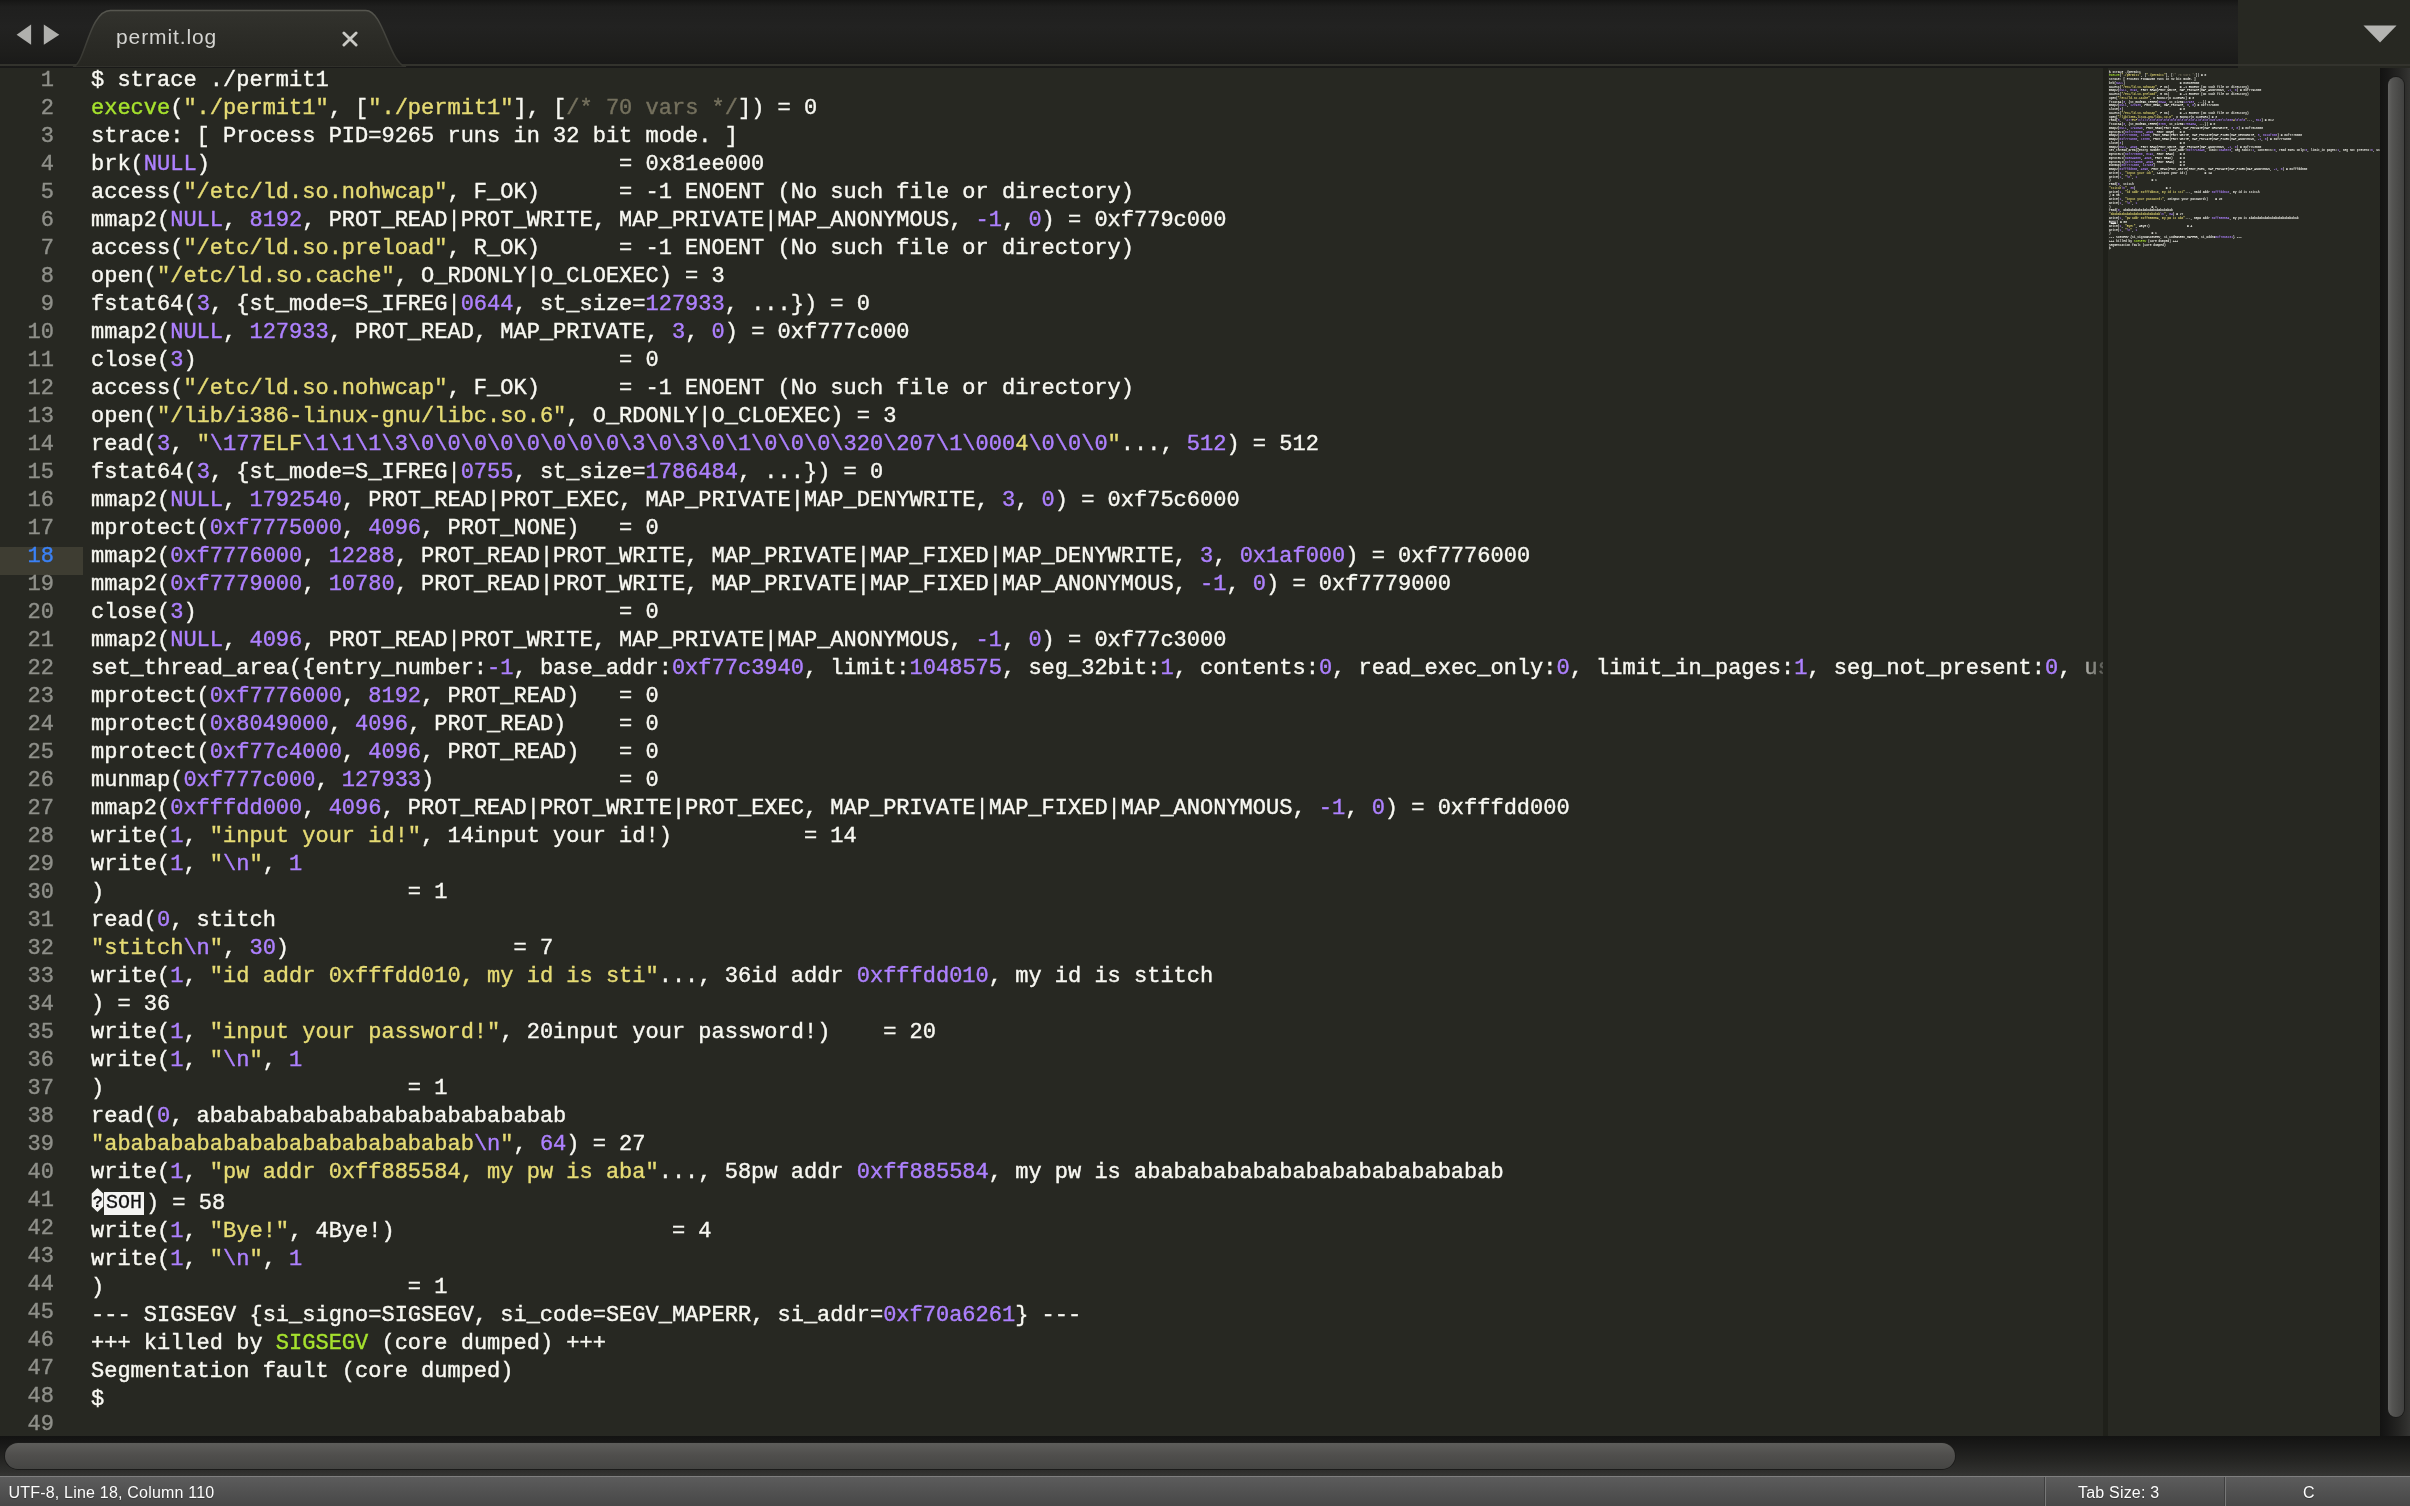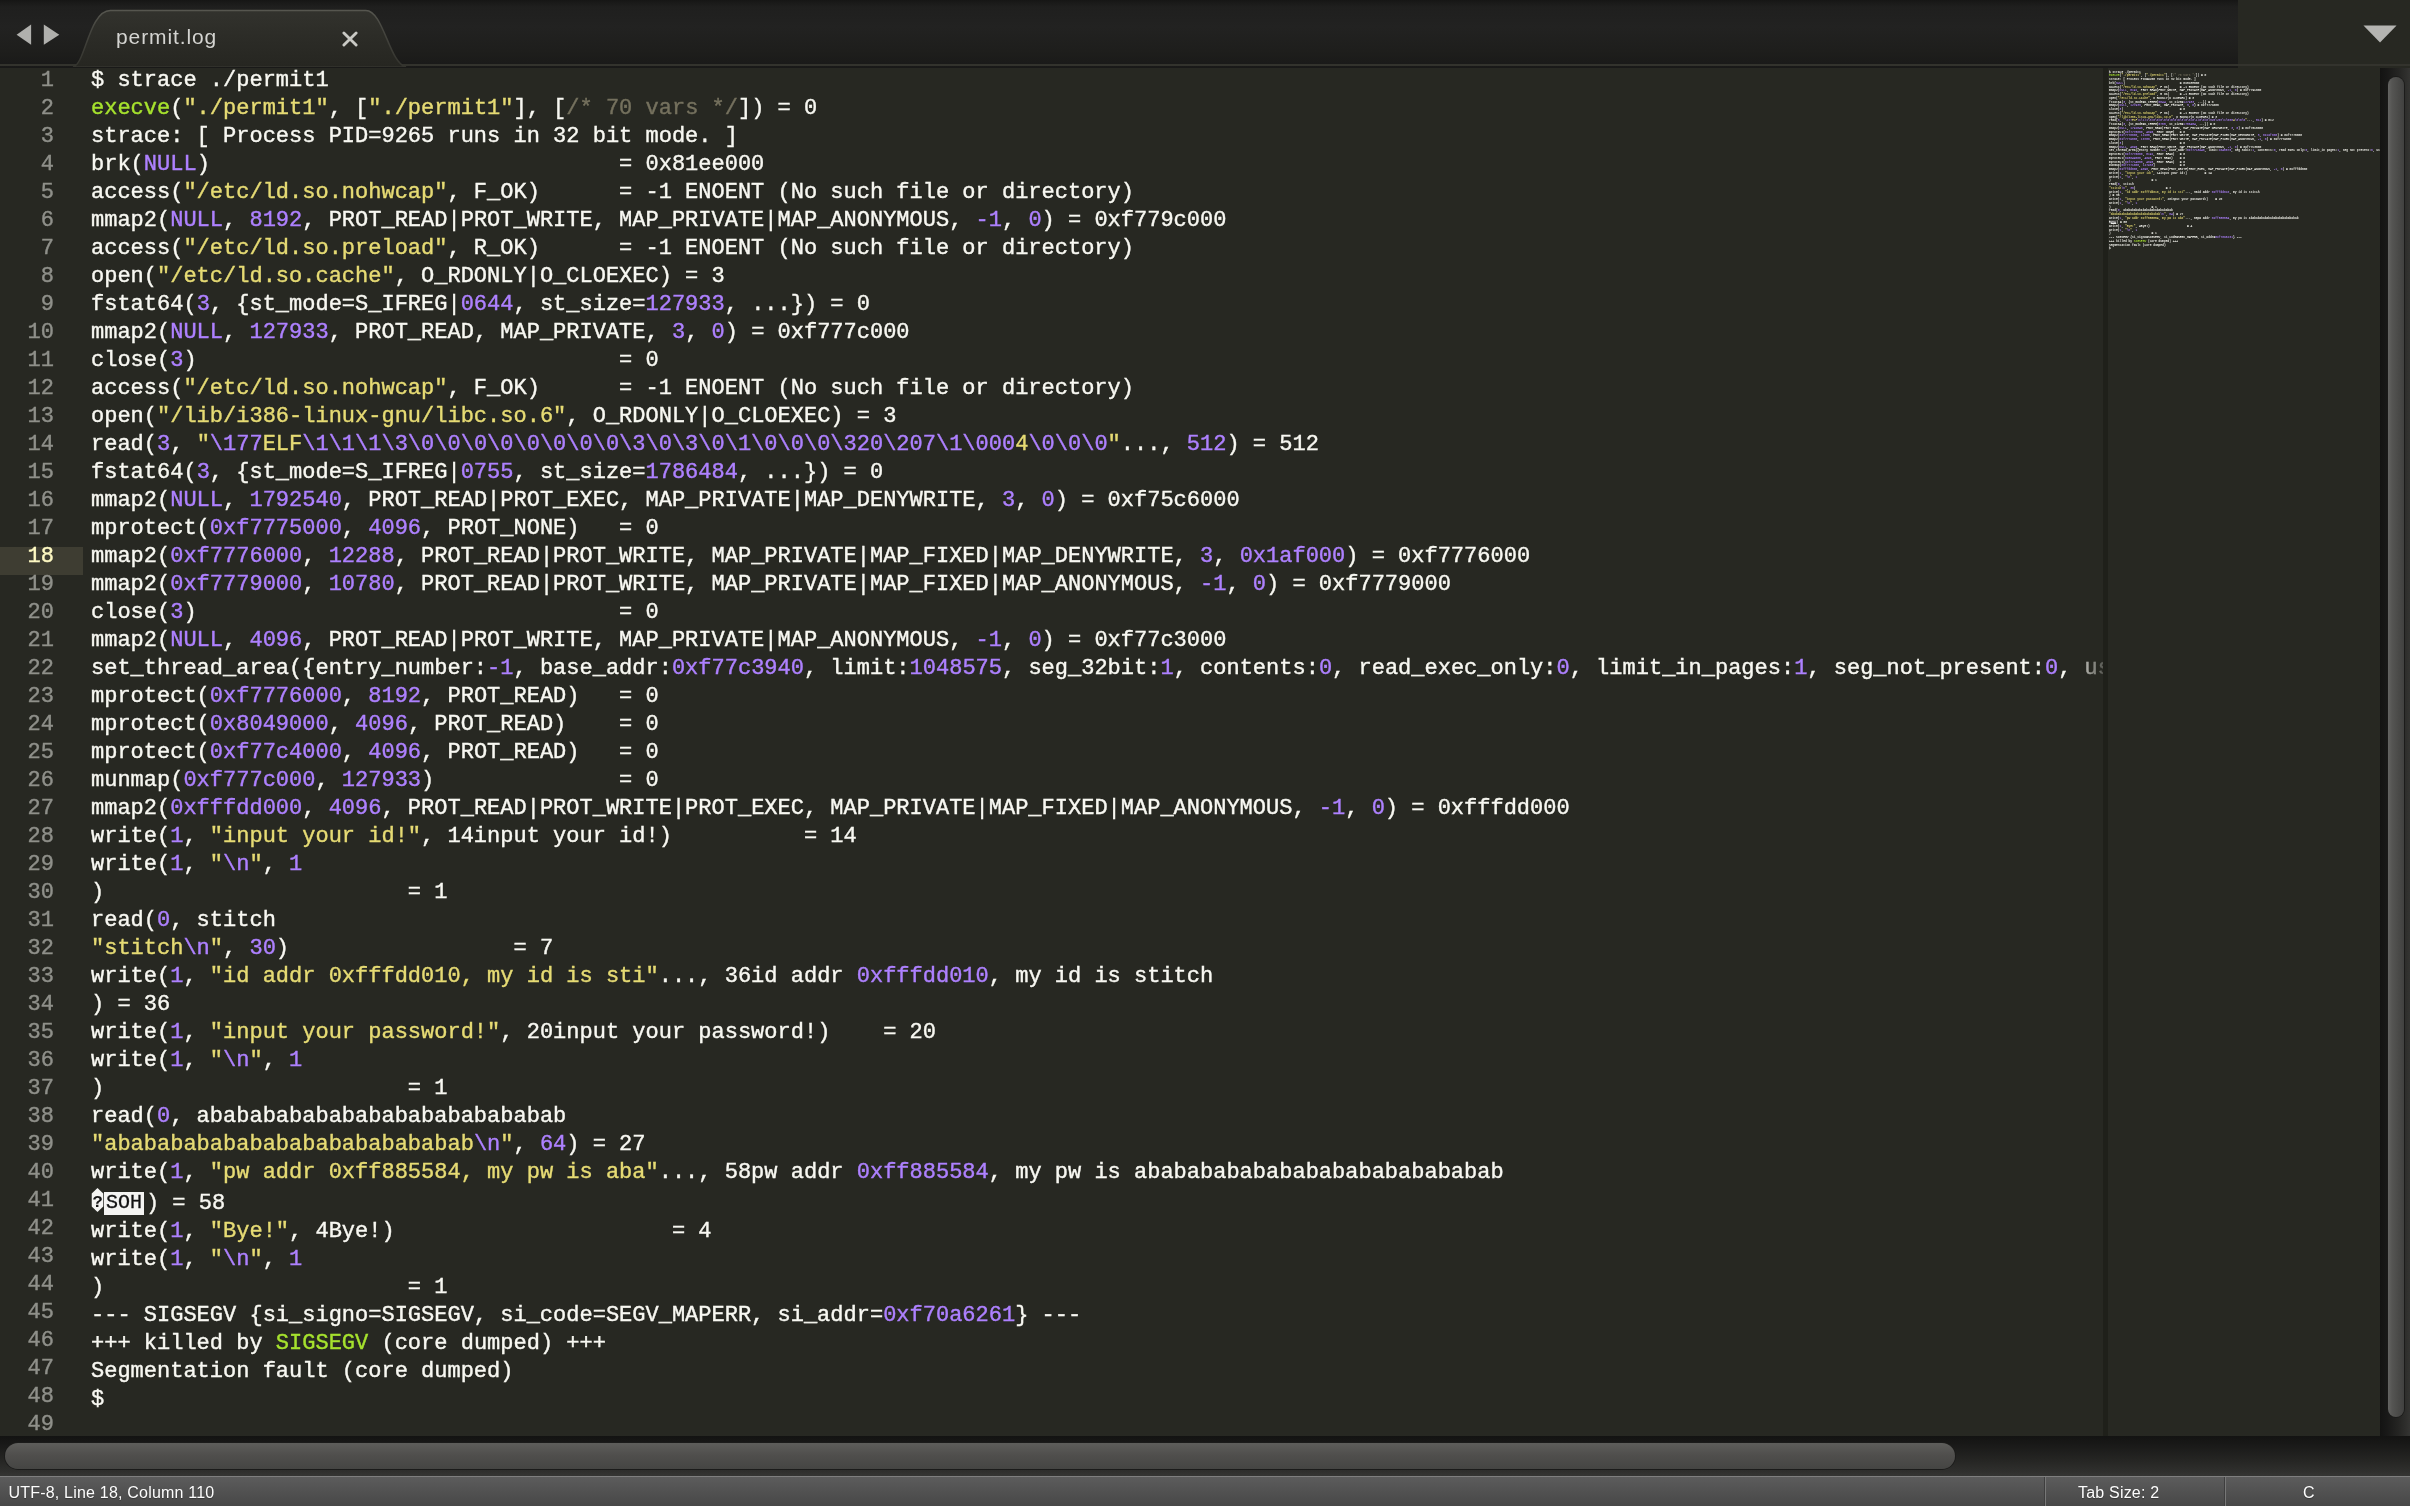--- a/index.html
+++ b/index.html
@@ -8,21 +8,21 @@
 
 #tabbar{position:absolute;left:0;top:0;width:2238px;height:68px;
  background:linear-gradient(180deg,#161615 0%,#1f1f1e 10%,#222221 40%,#1e1e1c 75%,#191918 100%)}
 #tabbar svg{position:absolute}
 #tabshape{left:72px;top:9.4px}
 #tablabel{position:absolute;left:116px;top:24.5px;font:21px/24.5px "Liberation Sans",sans-serif;color:#d4d4d1;letter-spacing:0.9px}
 
 #editor{position:absolute;left:0;top:68px;width:2380px;height:1368px;overflow:hidden;background:#272822}
 #lnhl{position:absolute;left:0;top:479px;width:83px;height:28px;background:#3e3d32}
 #gutter{position:absolute;left:0;top:-0.9px;width:54px;text-align:right;color:#8f908a}
-#gutter .cur{color:#fef9c3}
+#gutter .cur{color:#3b82f6}
 #codeclip{position:absolute;left:0;top:0;width:2108px;height:1368px;overflow:hidden}
 #code{position:absolute;left:91px;top:-0.9px}
 #fade{position:absolute;left:2071px;top:0;width:38px;height:1368px;
  background:linear-gradient(90deg,rgba(39,40,34,0),rgba(39,40,34,.9))}
 .hexq{display:inline-block;width:13px;height:26px;vertical-align:-3.8px}
 .soh{display:inline-block;width:40px;height:22.6px;margin-right:1.9px;background:#f4f4f2;color:#111;
  font:20px/22.6px "Liberation Mono",monospace;text-align:center;vertical-align:0.9px;-webkit-text-stroke:0.3px}
 
 #minimap{position:absolute;left:2109px;top:70px;width:271px;height:207px;overflow:hidden}
 #minimap pre{transform:scale(0.1341);transform-origin:0 0}
@@ -240,17 +240,17 @@
 <div id="vtrack">
     <div id="vthumb"></div>
   </div>
 <div id="htrack">
     <div id="hthumb"></div>
   </div>
 <div id="statusbar">
  <span class="txt" style="left:8.5px">UTF-8, Line 18, Column 110</span>
  <div class="sepd" style="left:2044px"></div>
     <div class="sep" style="left:2045px"></div>
- <span class="txt" style="left:2078px">Tab Size: 2</span>
+ <span class="txt" style="left:2078px">Tab Size: 3</span>
  <div class="sepd" style="left:2224px"></div>
     <div class="sep" style="left:2225px"></div>
  <span class="txt" style="left:2303px">C</span>
 </div>
 
 </body></html>

